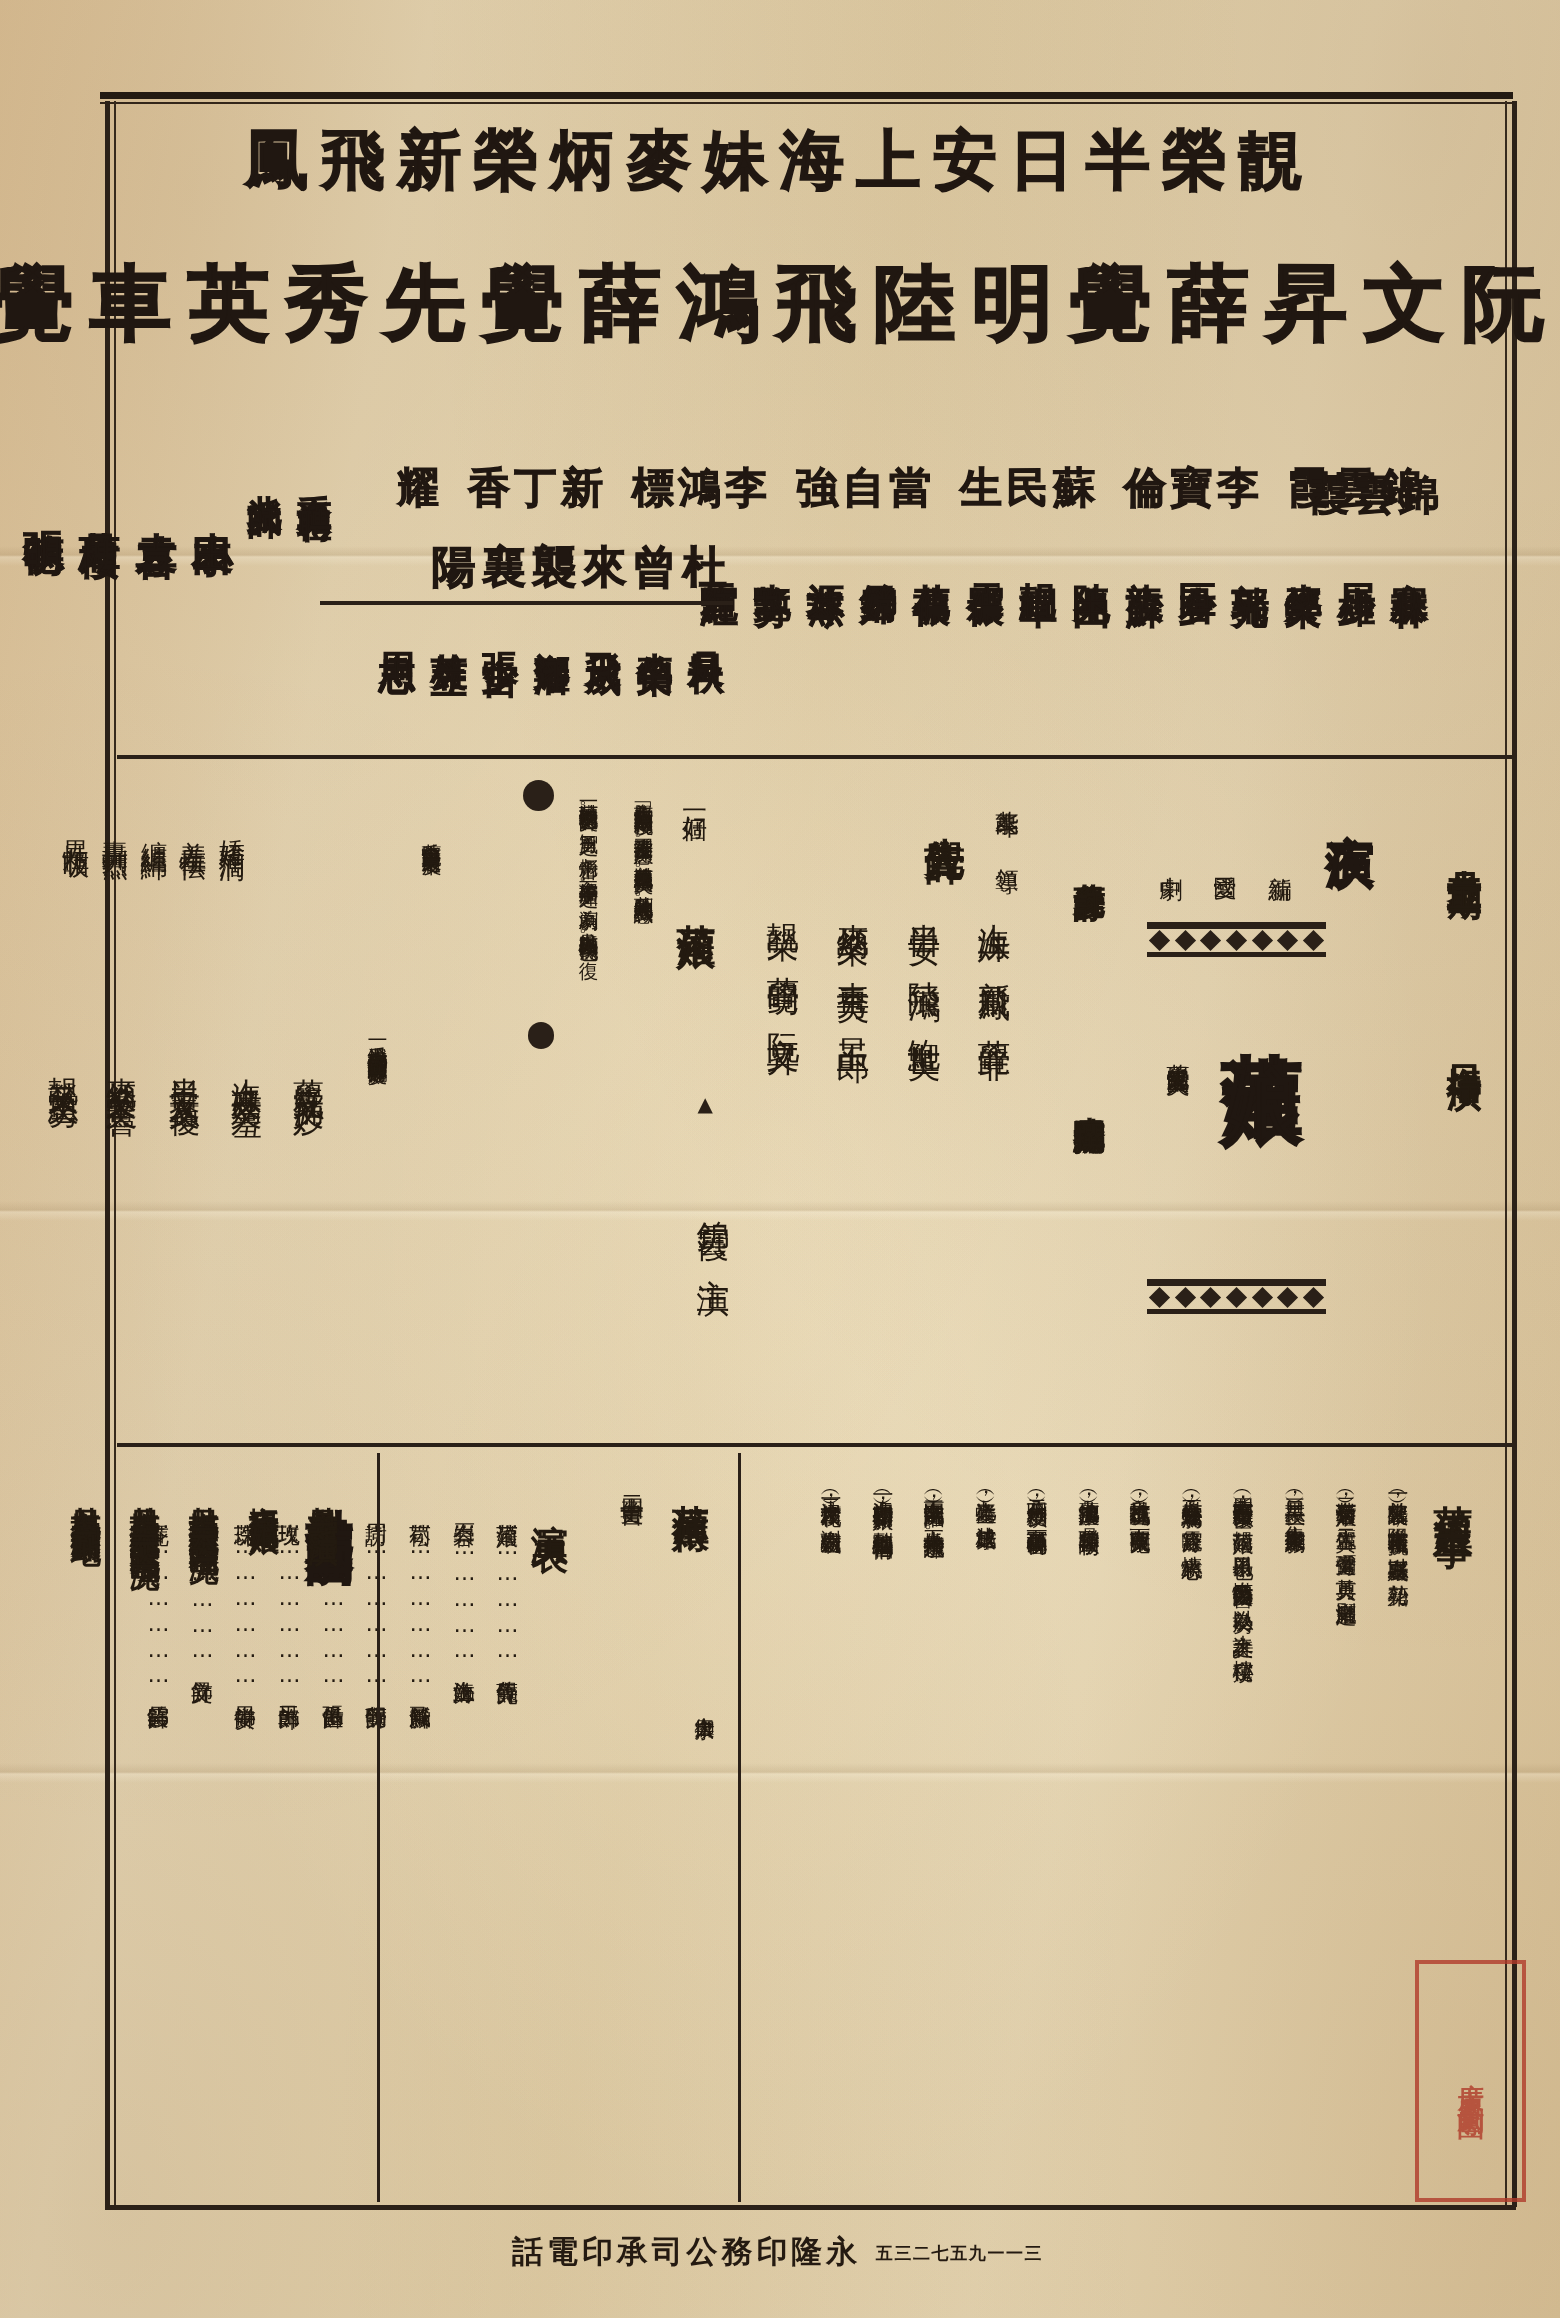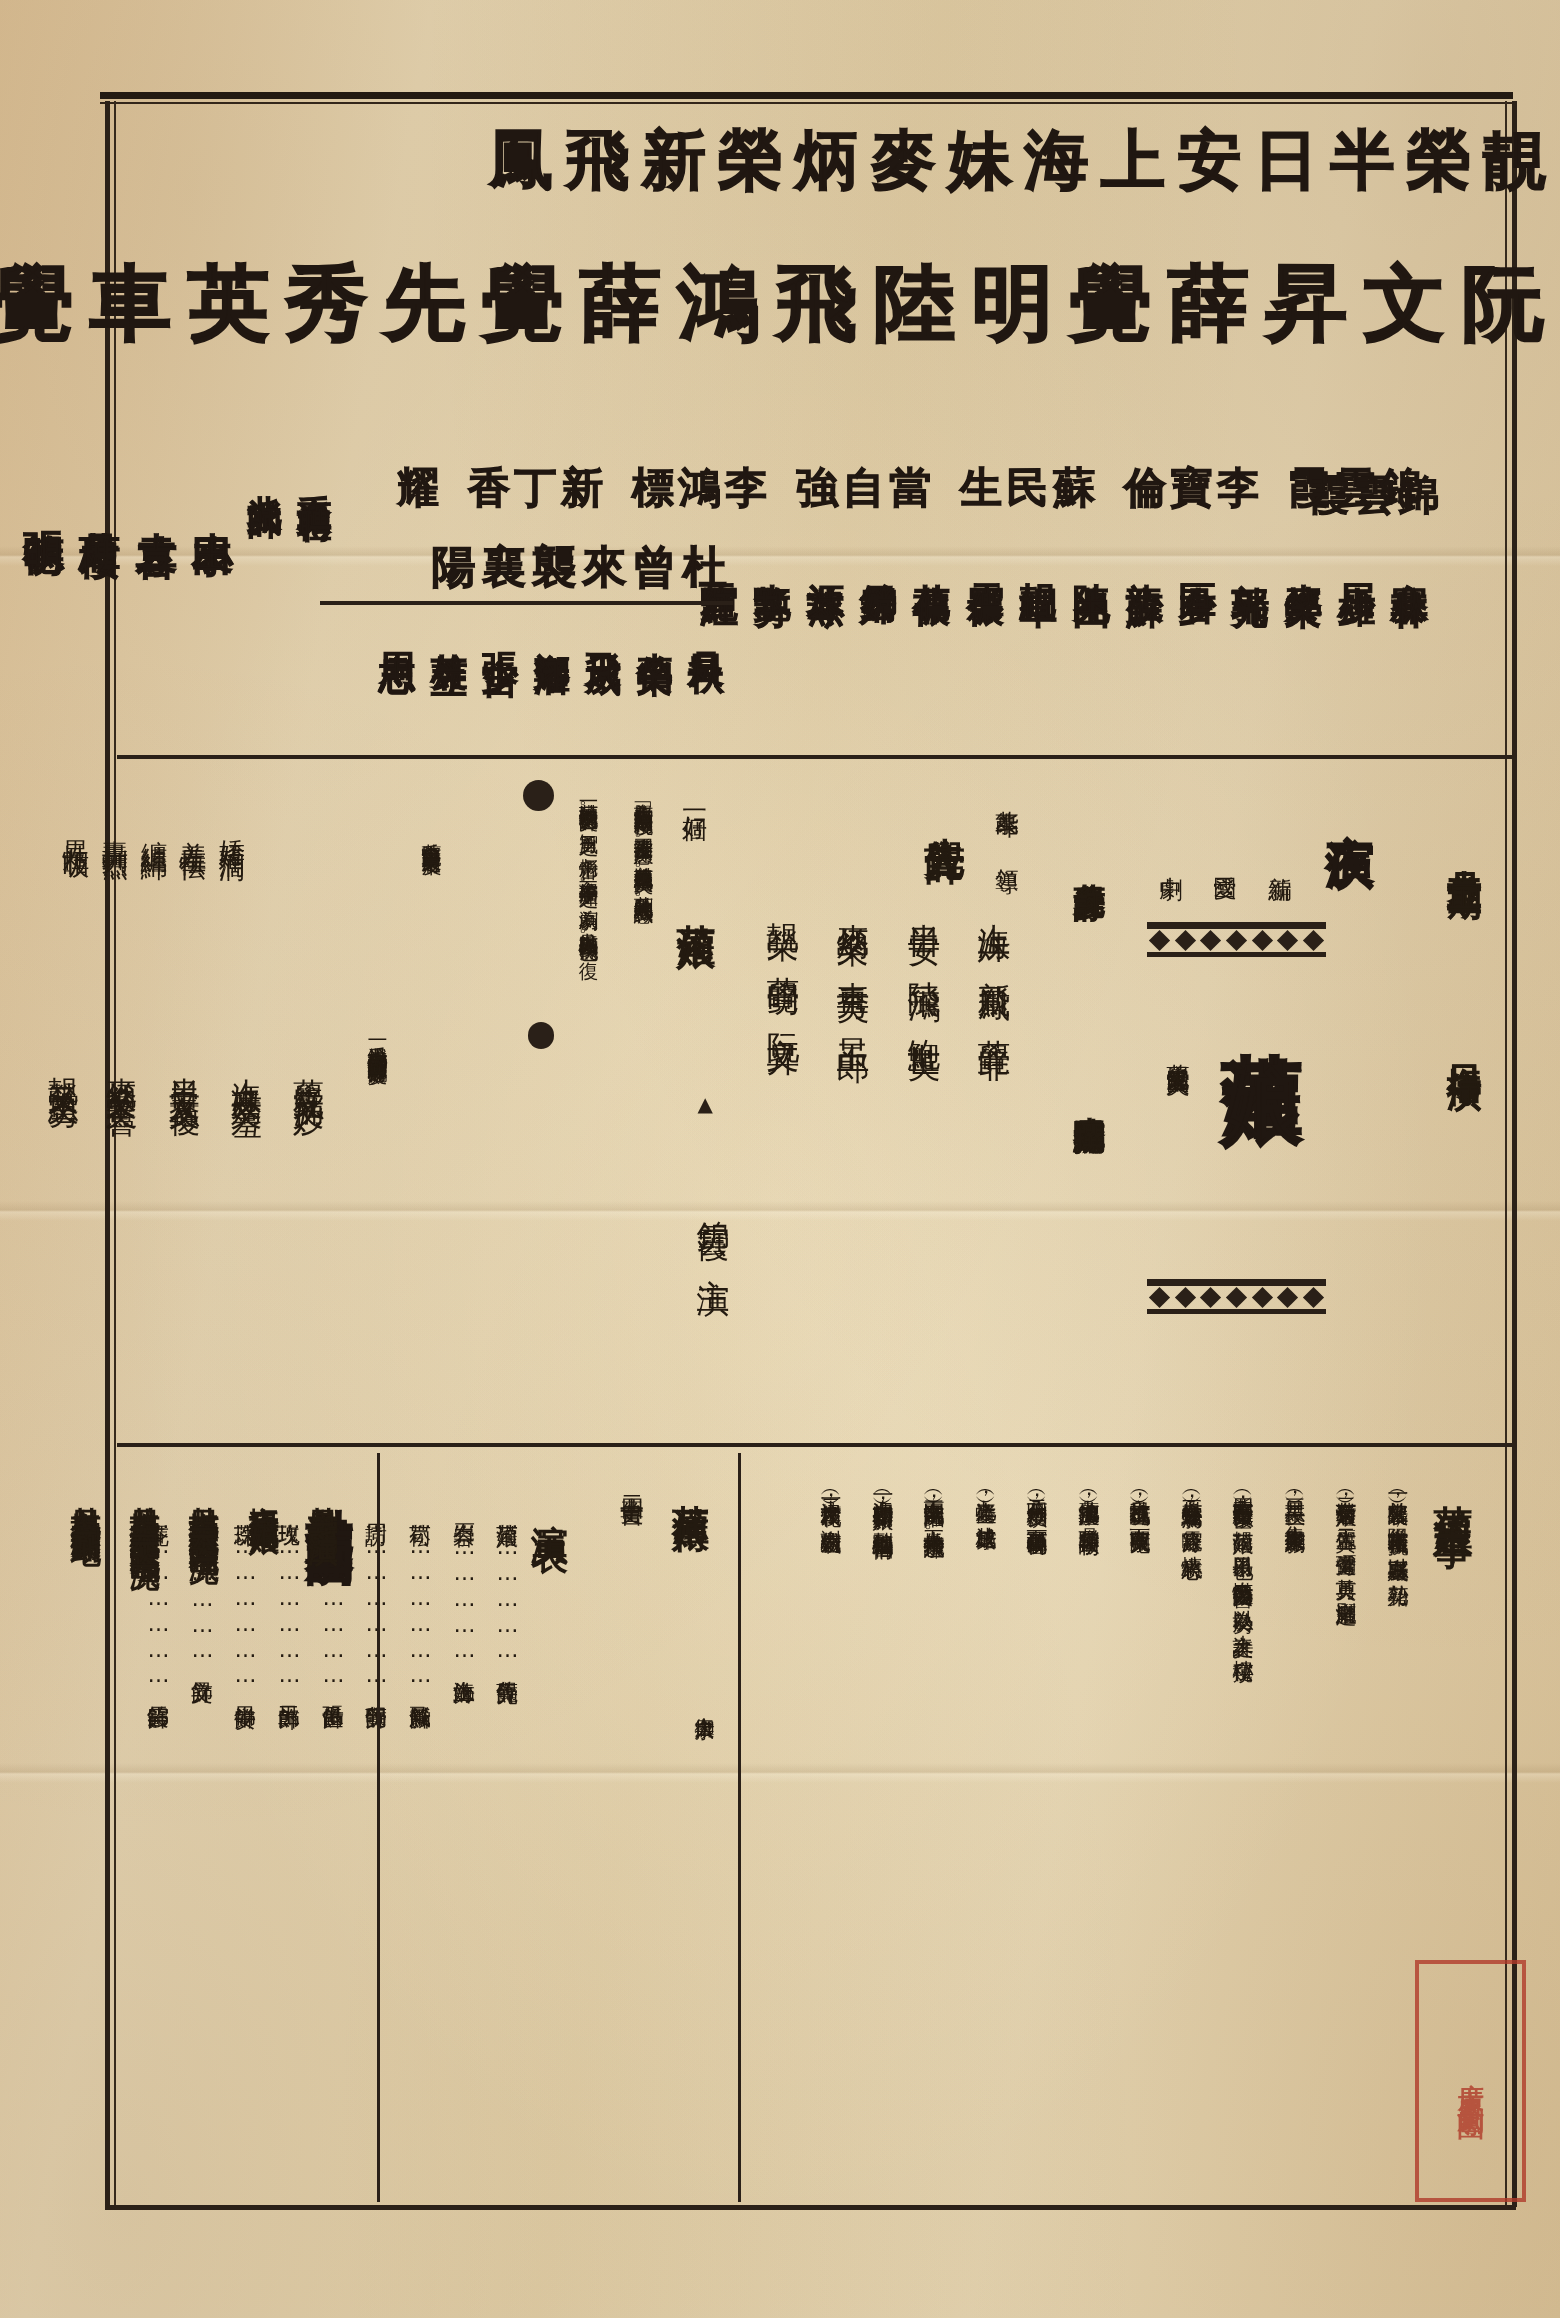--- a/index.html
+++ b/index.html
@@ -55,21 +55,21 @@
   }
   .h {
     font-family:"DejaVu Sans", sans-serif;
     color:#231a10;
     white-space:nowrap;
     position:absolute;
   }
   .heavy{ font-weight:bold; -webkit-text-stroke:0.8px #231a10; }
 
   
-  #header-row1 { top:117px; left:0; width:1560px; text-align:right; }
+  #header-row1 { top:117px; left:0; width:1560px; text-align:center; }
   #header-row1 .ln{
     font-family:"DejaVu Sans", sans-serif; font-weight:bold;
     font-size:64px; letter-spacing:12.5px; color:#201711;
     -webkit-text-stroke:1.6px #201711;
     direction:rtl; unicode-bidi:bidi-override;
   }
   #header-row2 { top:250px; left:0; width:1560px; text-align:center; }
   #header-row2 .ln{
     font-family:"DejaVu Sans", sans-serif; font-weight:bold;
     font-size:81px; letter-spacing:17px; color:#201711;
@@ -325,14 +325,18 @@
       <div class="v" style="top: 1482px; right: 1454px; font-size: 30px; letter-spacing: 2.3px; font-weight: bold; color: rgb(35, 26, 16); height: 687px;">廿九日塲休息夜演新劇驚天動地</div>
     </div>
 
   <div class="vsep" style="top:1453px; height:749px; right:819px;"></div>
   <div class="vsep" style="top:1453px; height:749px; right:1180px;"></div>
 
   <div class="seal">
     <div class="sealtext">廣東粵劇團</div>
   </div>
 
+  <div class="footer">
+    <span class="ph">五三二七五九一一三</span>
+    <span>永隆印務公司承印電話</span>
+  </div>
 </div>
 
 
 </body></html>

